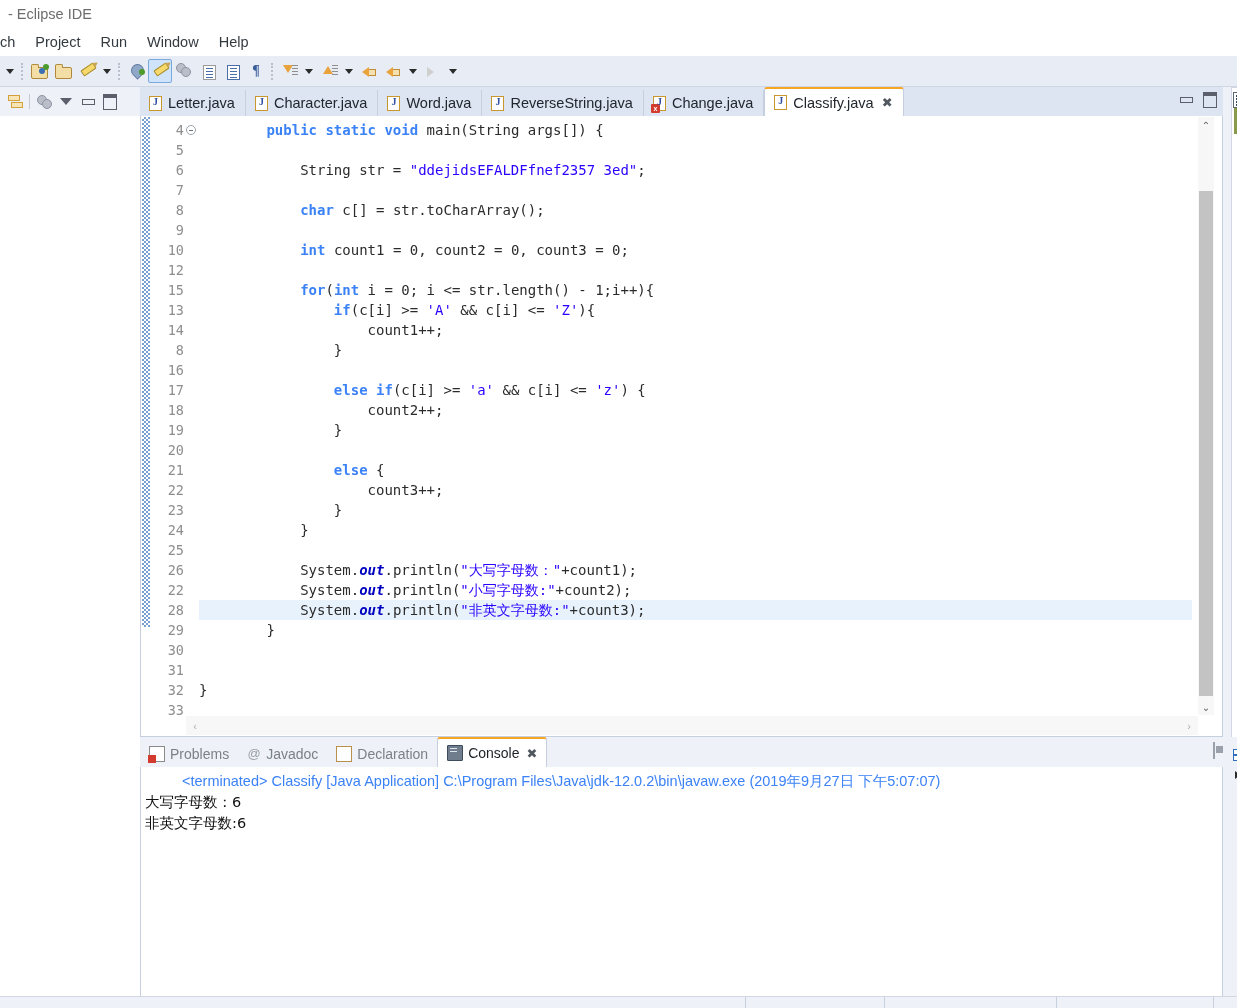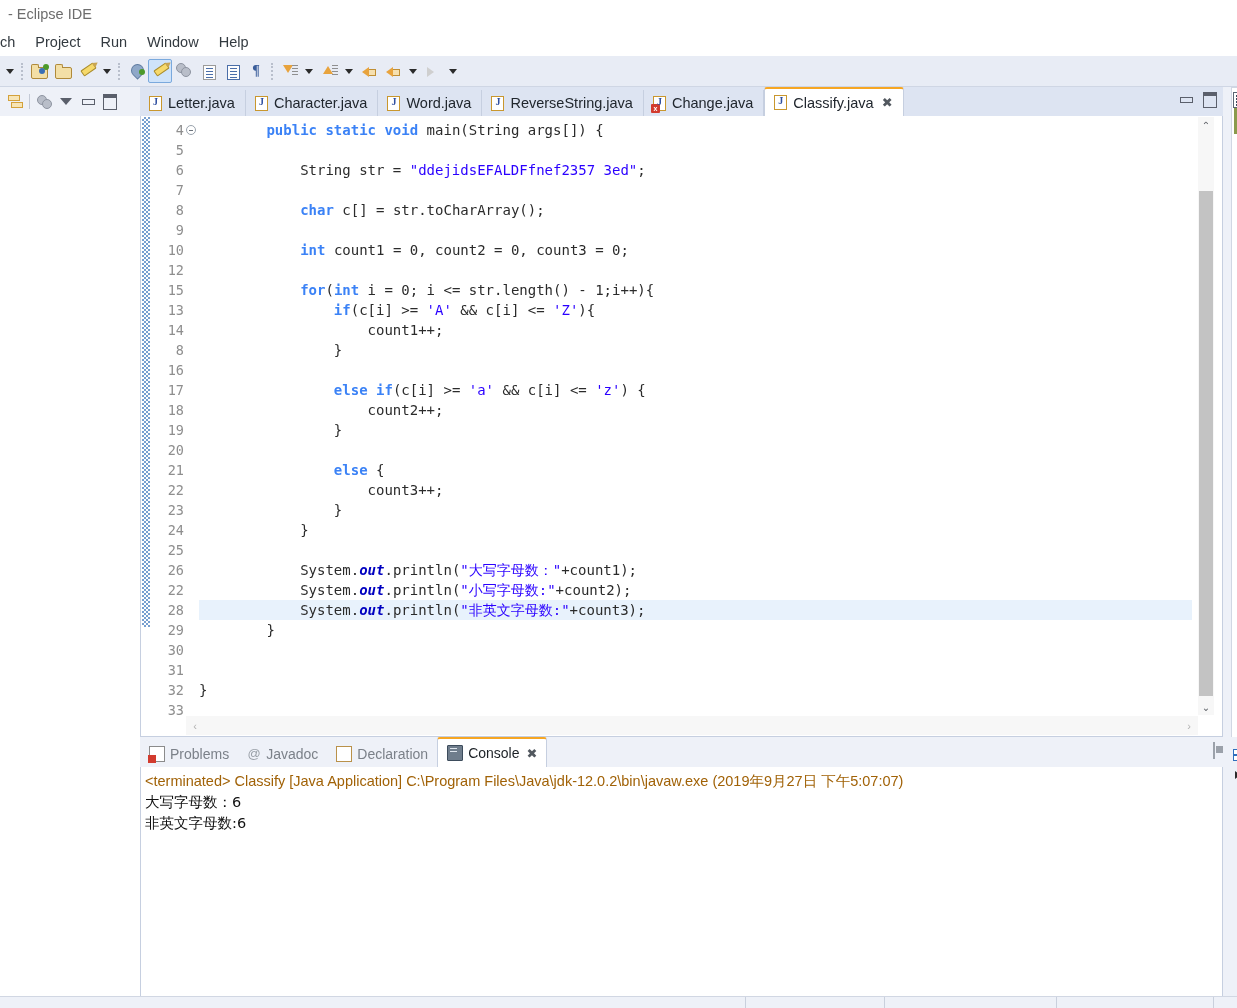--- a/index.html
+++ b/index.html
@@ -362,23 +362,24 @@
     width: 1083px; height: 316px;
     background: #ffffff;
     border: 1px solid #c6cfe0;
     border-top: none;
     box-sizing: border-box;
     padding: 4px 0 0 4px;
   }
   .console-line {
     font-family: "Liberation Sans", sans-serif;
     font-size: 14.5px;
-    color: #a16207;
+    color: #3b82f6;
     line-height: 21px;
     white-space: pre;
+    margin-left: 37px;
   }
   .console-out {
     font-family: "DejaVu Sans", sans-serif;
     font-size: 14.5px;
     color: #111111;
     line-height: 21px;
     white-space: pre;
   }
 
   

